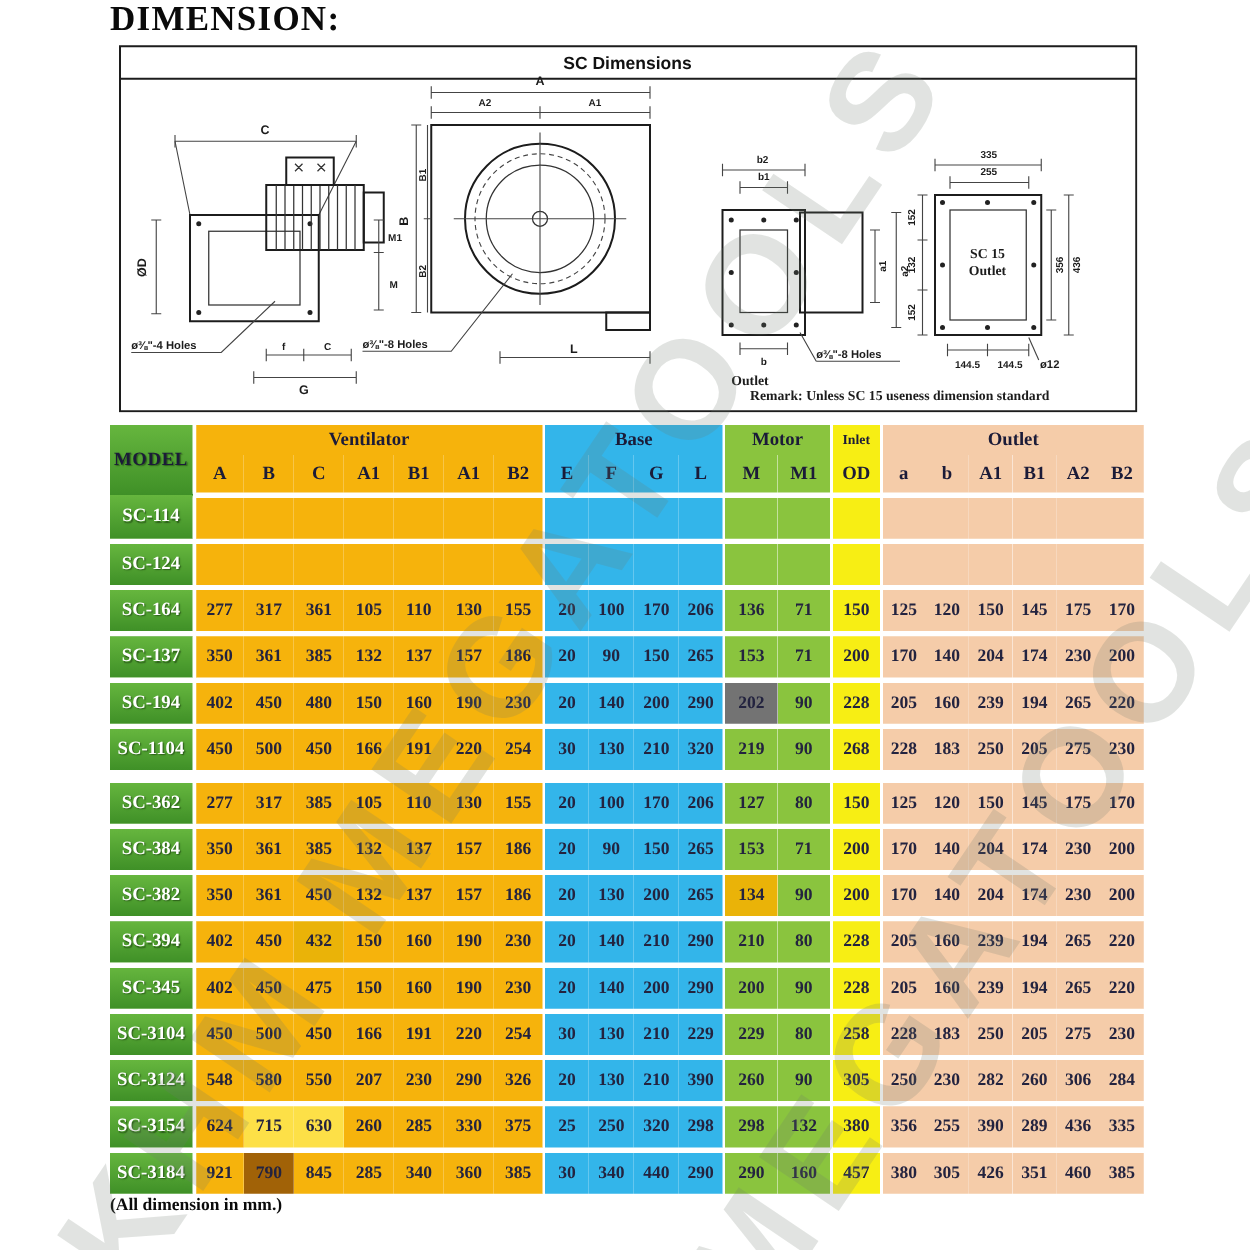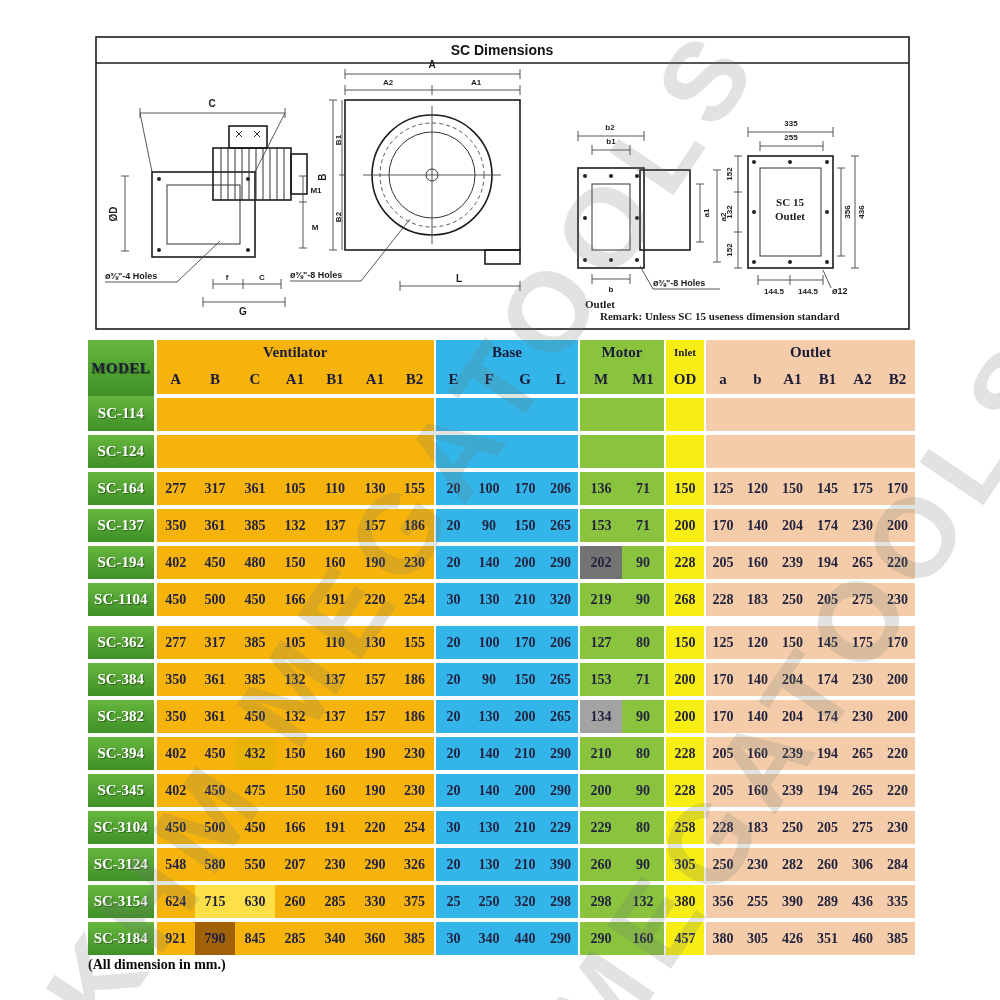--- a/index.html
+++ b/index.html
@@ -52,20 +52,21 @@
       color:#6e7a6e;opacity:0.20;white-space:nowrap;pointer-events:none;z-index:10;
       transform-origin:0 0;font-size:112px;letter-spacing:14px;}
   #wm1{left:20px;top:980px;transform:rotate(-56deg);}
   #wm2{left:330px;top:1290px;transform:rotate(-56deg);}
 </style>
 </head>
 <body>
 
 <div id="page">
 
+  <div class="hdr-title">DIMENSION:</div>
 
   <div class="diagram-box">
     <svg width="815" height="294" viewBox="0 0 815 294">
       <rect x="1" y="1" width="813" height="292" class="thick"></rect>
       <text x="407" y="19" class="dtitle">SC Dimensions</text>
       <line x1="1" y1="27" x2="814" y2="27" class="thick"></line>
 
       <g>
         <path class="dl" d="M45 77 H190 M45 72 V82 M190 72 V82"></path>
         <text x="117" y="71" class="dim">C</text>
@@ -433,21 +434,21 @@
             <td style="background: rgb(246, 179, 12);">361</td>
             <td style="background: rgb(246, 179, 12);">450</td>
             <td style="background: rgb(246, 179, 12);">132</td>
             <td style="background: rgb(246, 179, 12);">137</td>
             <td style="background: rgb(246, 179, 12);">157</td>
             <td style="background: rgb(246, 179, 12);">186</td>
             <td class="gs" style="background: rgb(51, 181, 234);">20</td>
             <td style="background: rgb(51, 181, 234);">130</td>
             <td style="background: rgb(51, 181, 234);">200</td>
             <td style="background: rgb(51, 181, 234);">265</td>
-            <td class="gs" style="background: #a3a3a3;">134</td>
+            <td class="gs" style="background: #eab308;">134</td>
             <td style="background: rgb(138, 196, 62);">90</td>
             <td class="gs" style="background: rgb(247, 238, 20);">200</td>
             <td class="gs" style="background: rgb(245, 204, 169);">170</td>
             <td style="background: rgb(245, 204, 169);">140</td>
             <td style="background: rgb(245, 204, 169);">204</td>
             <td style="background: rgb(245, 204, 169);">174</td>
             <td style="background: rgb(245, 204, 169);">230</td>
             <td style="background: rgb(245, 204, 169);">200</td>
           </tr>
           <tr>

